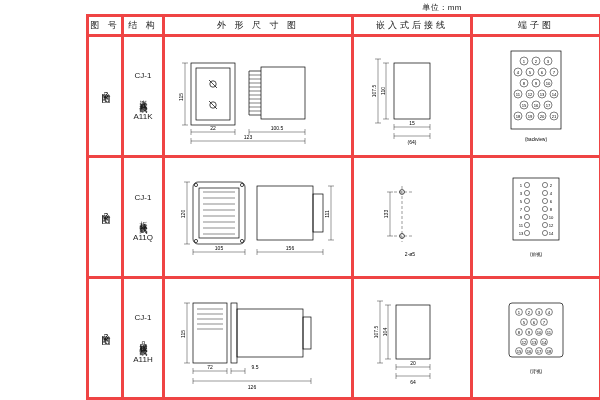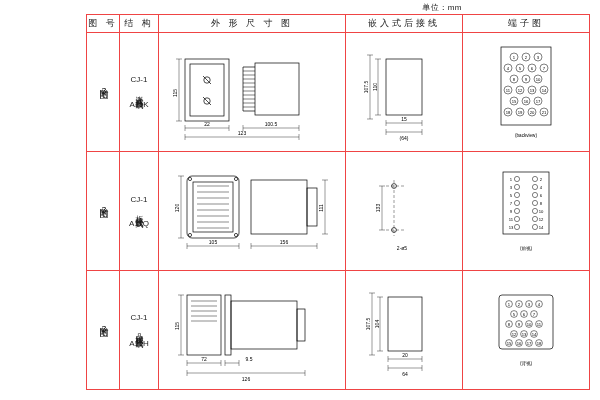--- a/index.html
+++ b/index.html
@@ -1,29 +1,29 @@
 <!DOCTYPE html>
 <html><head>
 <meta charset="utf-8">
 <style>
   html,body{margin:0;padding:0;background:#ffffff;}
   body{width:600px;height:400px;font-family:"Liberation Sans","DejaVu Sans",sans-serif;color:#1a1a1a;}
   .page{position:relative;width:476px;height:400px;box-sizing:border-box;}
   .unit{position:absolute;right:14px;top:2px;font-size:8px;letter-spacing:.5px;}
   table.main{position:absolute;left:86px;top:14px;border-collapse:collapse;width:500px;height:372px;table-layout:fixed;}
-  table.main th,table.main td{border:1px solid #ef4444;padding:0;vertical-align:middle;text-align:center;}
+  table.main th,table.main td{border:3px solid #ef4444;padding:0;vertical-align:middle;text-align:center;}
   thead th{height:17px;font-weight:normal;font-size:9px;letter-spacing:3px;}
   .col-a{width:32px;}
   .col-b{width:38px;}
   .col-c{width:186px;}
   .col-d{width:116px;}
   .col-e{width:126px;font-family:Liberation Serif, serif;}
   tbody tr{height:118px;}
   .vtext{writing-mode:vertical-rl;text-orientation:upright;letter-spacing:2px;font-size:9px;line-height:1.1;display:inline-block;}
-  .struct{display:flex;flex-direction:column;align-items:center;justify-content:center;height:100%;gap:5px;font-size:8px;}
+  .struct{display:flex;flex-direction:column;align-items:center;justify-content:center;height:100%;gap:13px;font-size:8px;}
   .struct .code{font-size:8px;}
   .struct .mid{writing-mode:vertical-rl;text-orientation:upright;letter-spacing:1px;font-size:8px;line-height:1.15;}
   .cellwrap{position:relative;height:100%;width:100%;}
   svg{display:block;}
   .lbl{font-size:5px;font-family:"Liberation Sans",sans-serif;}
   .lbl2{font-size:4.6px;font-family:"Liberation Sans",sans-serif;}
   .termnum{font-size:4.2px;}
 </style>
 </head>
 <body>

